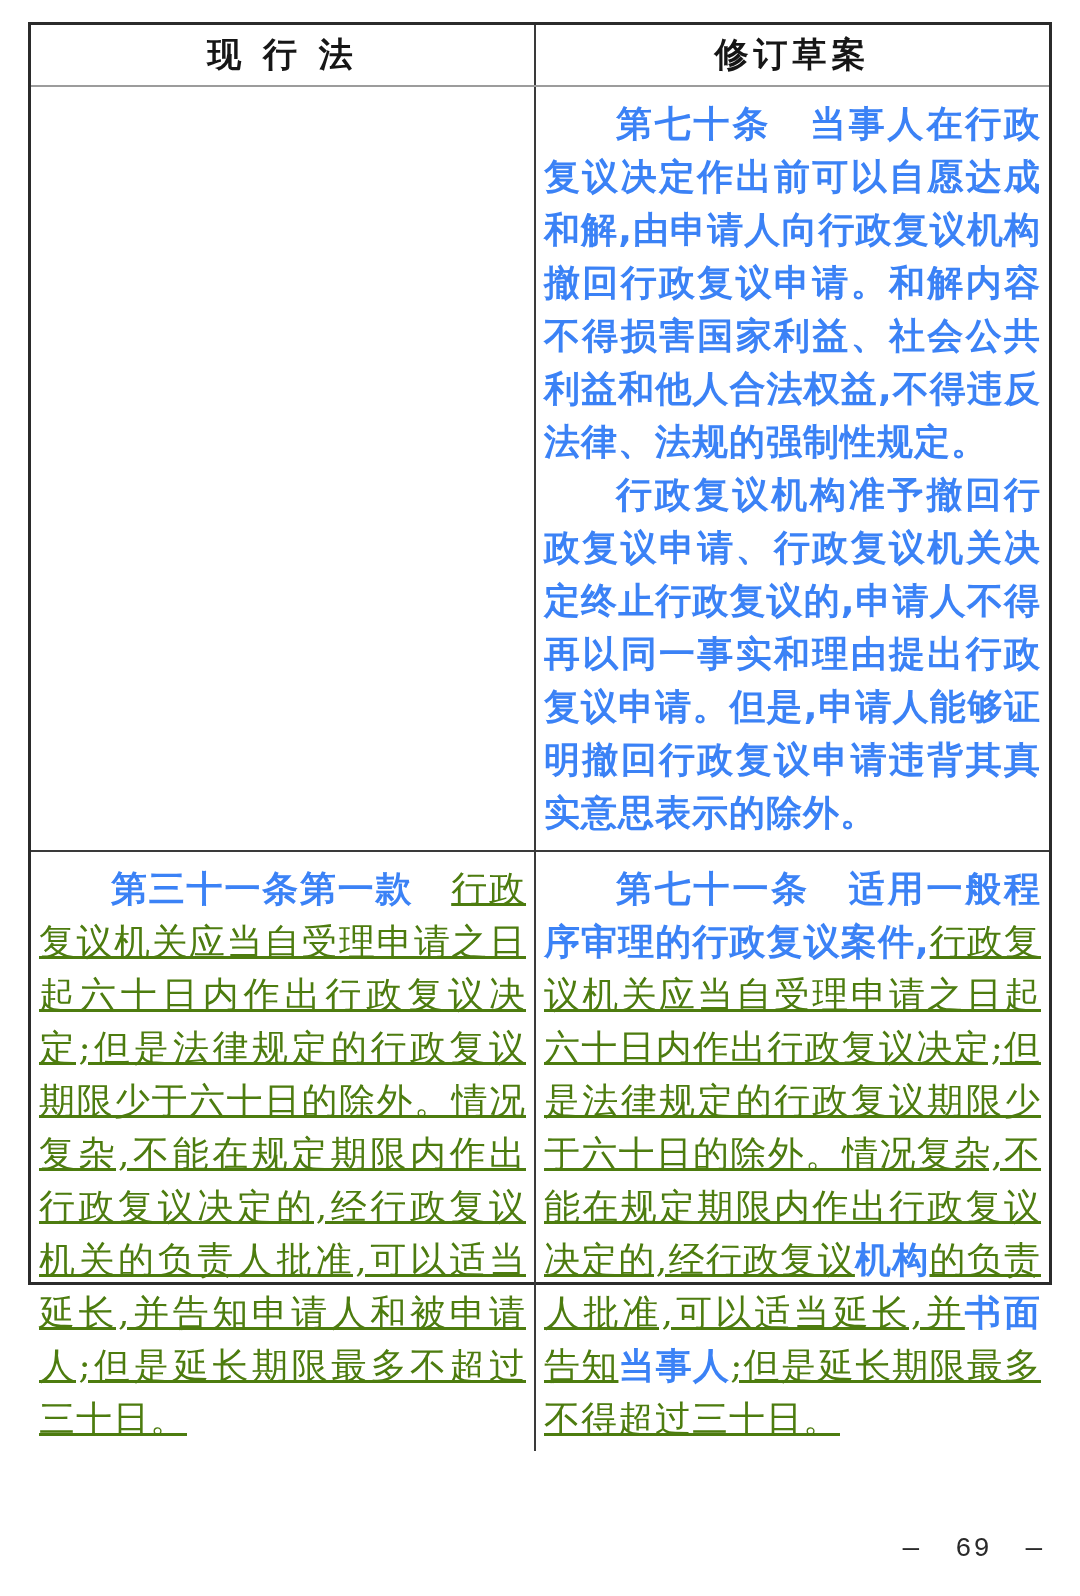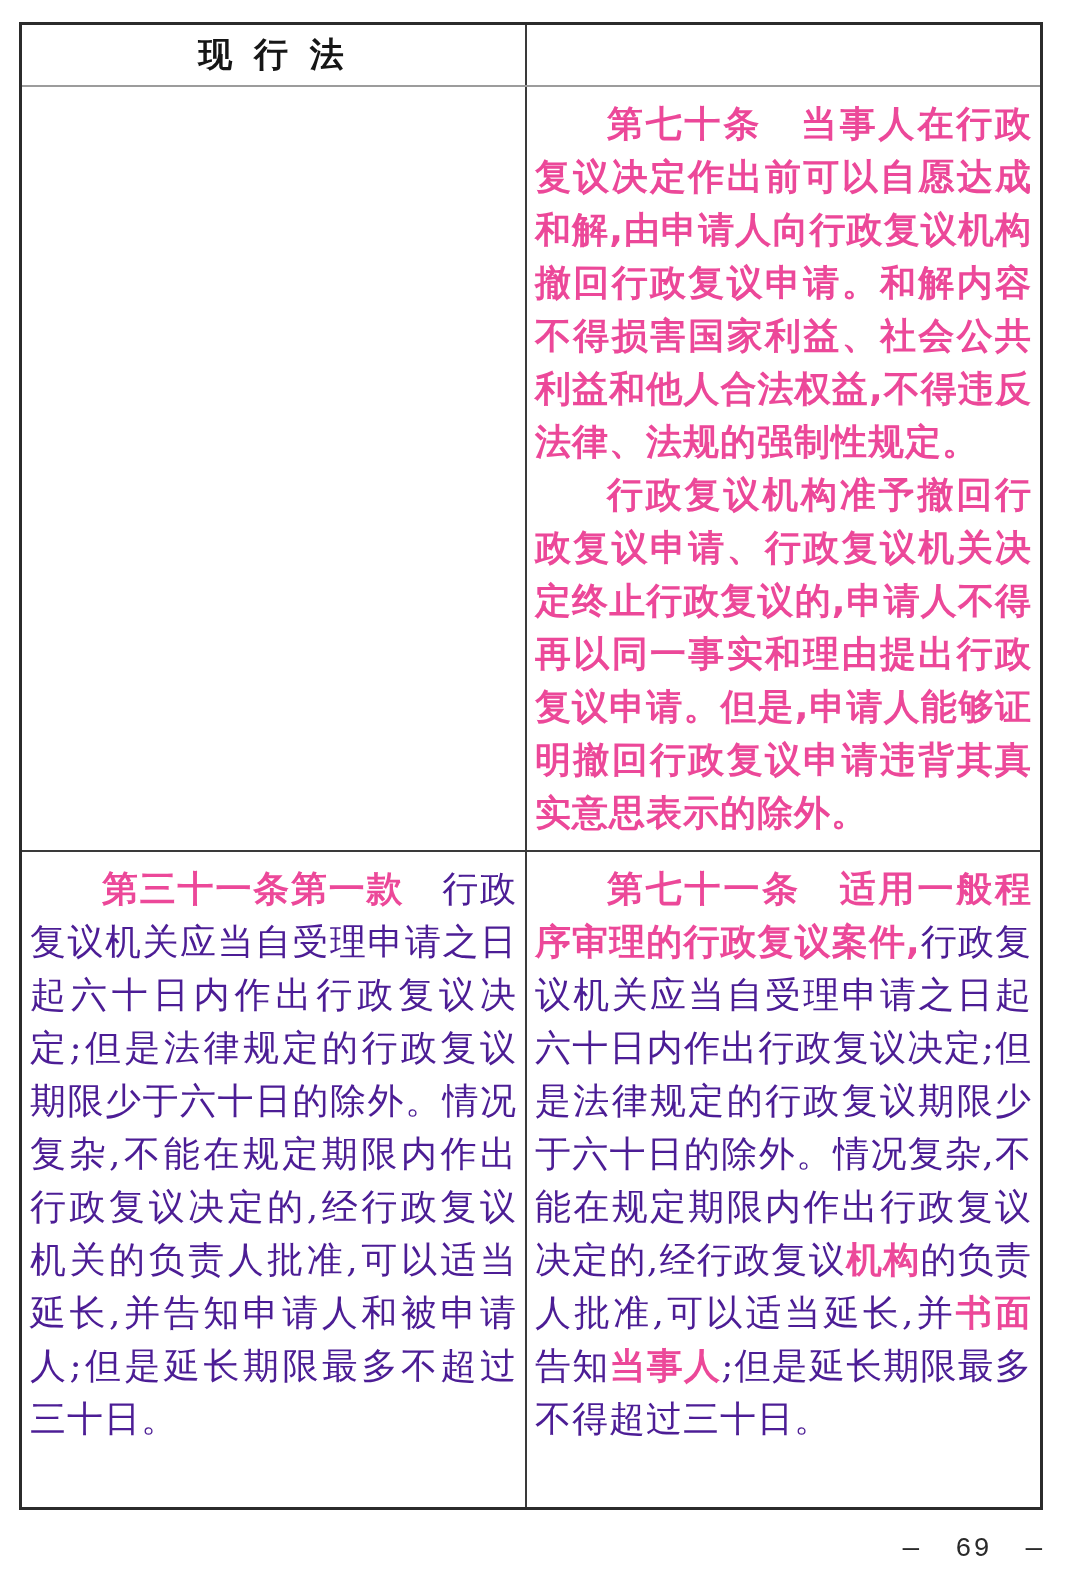--- a/index.html
+++ b/index.html
@@ -11,24 +11,24 @@
     position: relative;
     width: 1080px;
     height: 1596px;
     background: #ffffff;
     font-family: "DejaVu Sans", sans-serif;
     color: #1c1c1c;
     overflow: hidden;
   }
   .doc-table {
     position: absolute;
-    left: 19px;
+    left: 28px;
     top: 22px;
     width: 1024px;
-    height: 1488px;
+    height: 1263px;
     box-sizing: border-box;
     border: 3px solid #2b2b2b;
     display: flex;
     flex-direction: column;
     background: #ffffff;
   }
   .thead {
     flex: 0 0 62px;
     display: flex;
     border-bottom: 2px solid #9c9c9c;
@@ -66,26 +66,27 @@
     text-justify: inter-ideograph;
     font-size: 36px;
     line-height: 53px;
     letter-spacing: 1px;
     color: #1c1c1c;
     word-break: break-all;
   }
   .seg.bold {
     font-family: "DejaVu Sans", sans-serif;
     font-weight: 700;
-    color: #ec4899;
+    color: #3b82f6;
   }
   .seg.light {
     font-family: "DejaVu Serif", serif;
     font-weight: 400;
-    color: #4c1d95;
+    color: #4d7c0f;
+    text-decoration: underline;
   }
   .page-number {
     position: absolute;
     top: 1534px;
     right: 36px;
     font-family: Liberation Mono, monospace;
     font-size: 27px;
     color: #2a2a2a;
     letter-spacing: 2px;
     word-spacing: 16px;
@@ -94,20 +95,21 @@
 </style>
 </head>
 <body>
 
 <div class="page">
 
   <div class="doc-table">
 
     <div class="thead">
       <div class="th col-left">现 行 法</div>
+      <div class="th col-right">修订草案</div>
     </div>
 
     <div class="trow trow-1">
       <div class="cell col-left"></div>
       <div class="cell col-right">
           <p class="para"><span class="seg bold">第七十条　当事人在行政复议决定作出前可以自愿达成和解,由申请人向行政复议机构撤回行政复议申请。和解内容不得损害国家利益、社会公共利益和他人合法权益,不得违反法律、法规的强制性规定。</span></p>
           <p class="para"><span class="seg bold">行政复议机构准予撤回行政复议申请、行政复议机关决定终止行政复议的,申请人不得再以同一事实和理由提出行政复议申请。但是,申请人能够证明撤回行政复议申请违背其真实意思表示的除外。</span></p>
         </div>
     </div>
 

